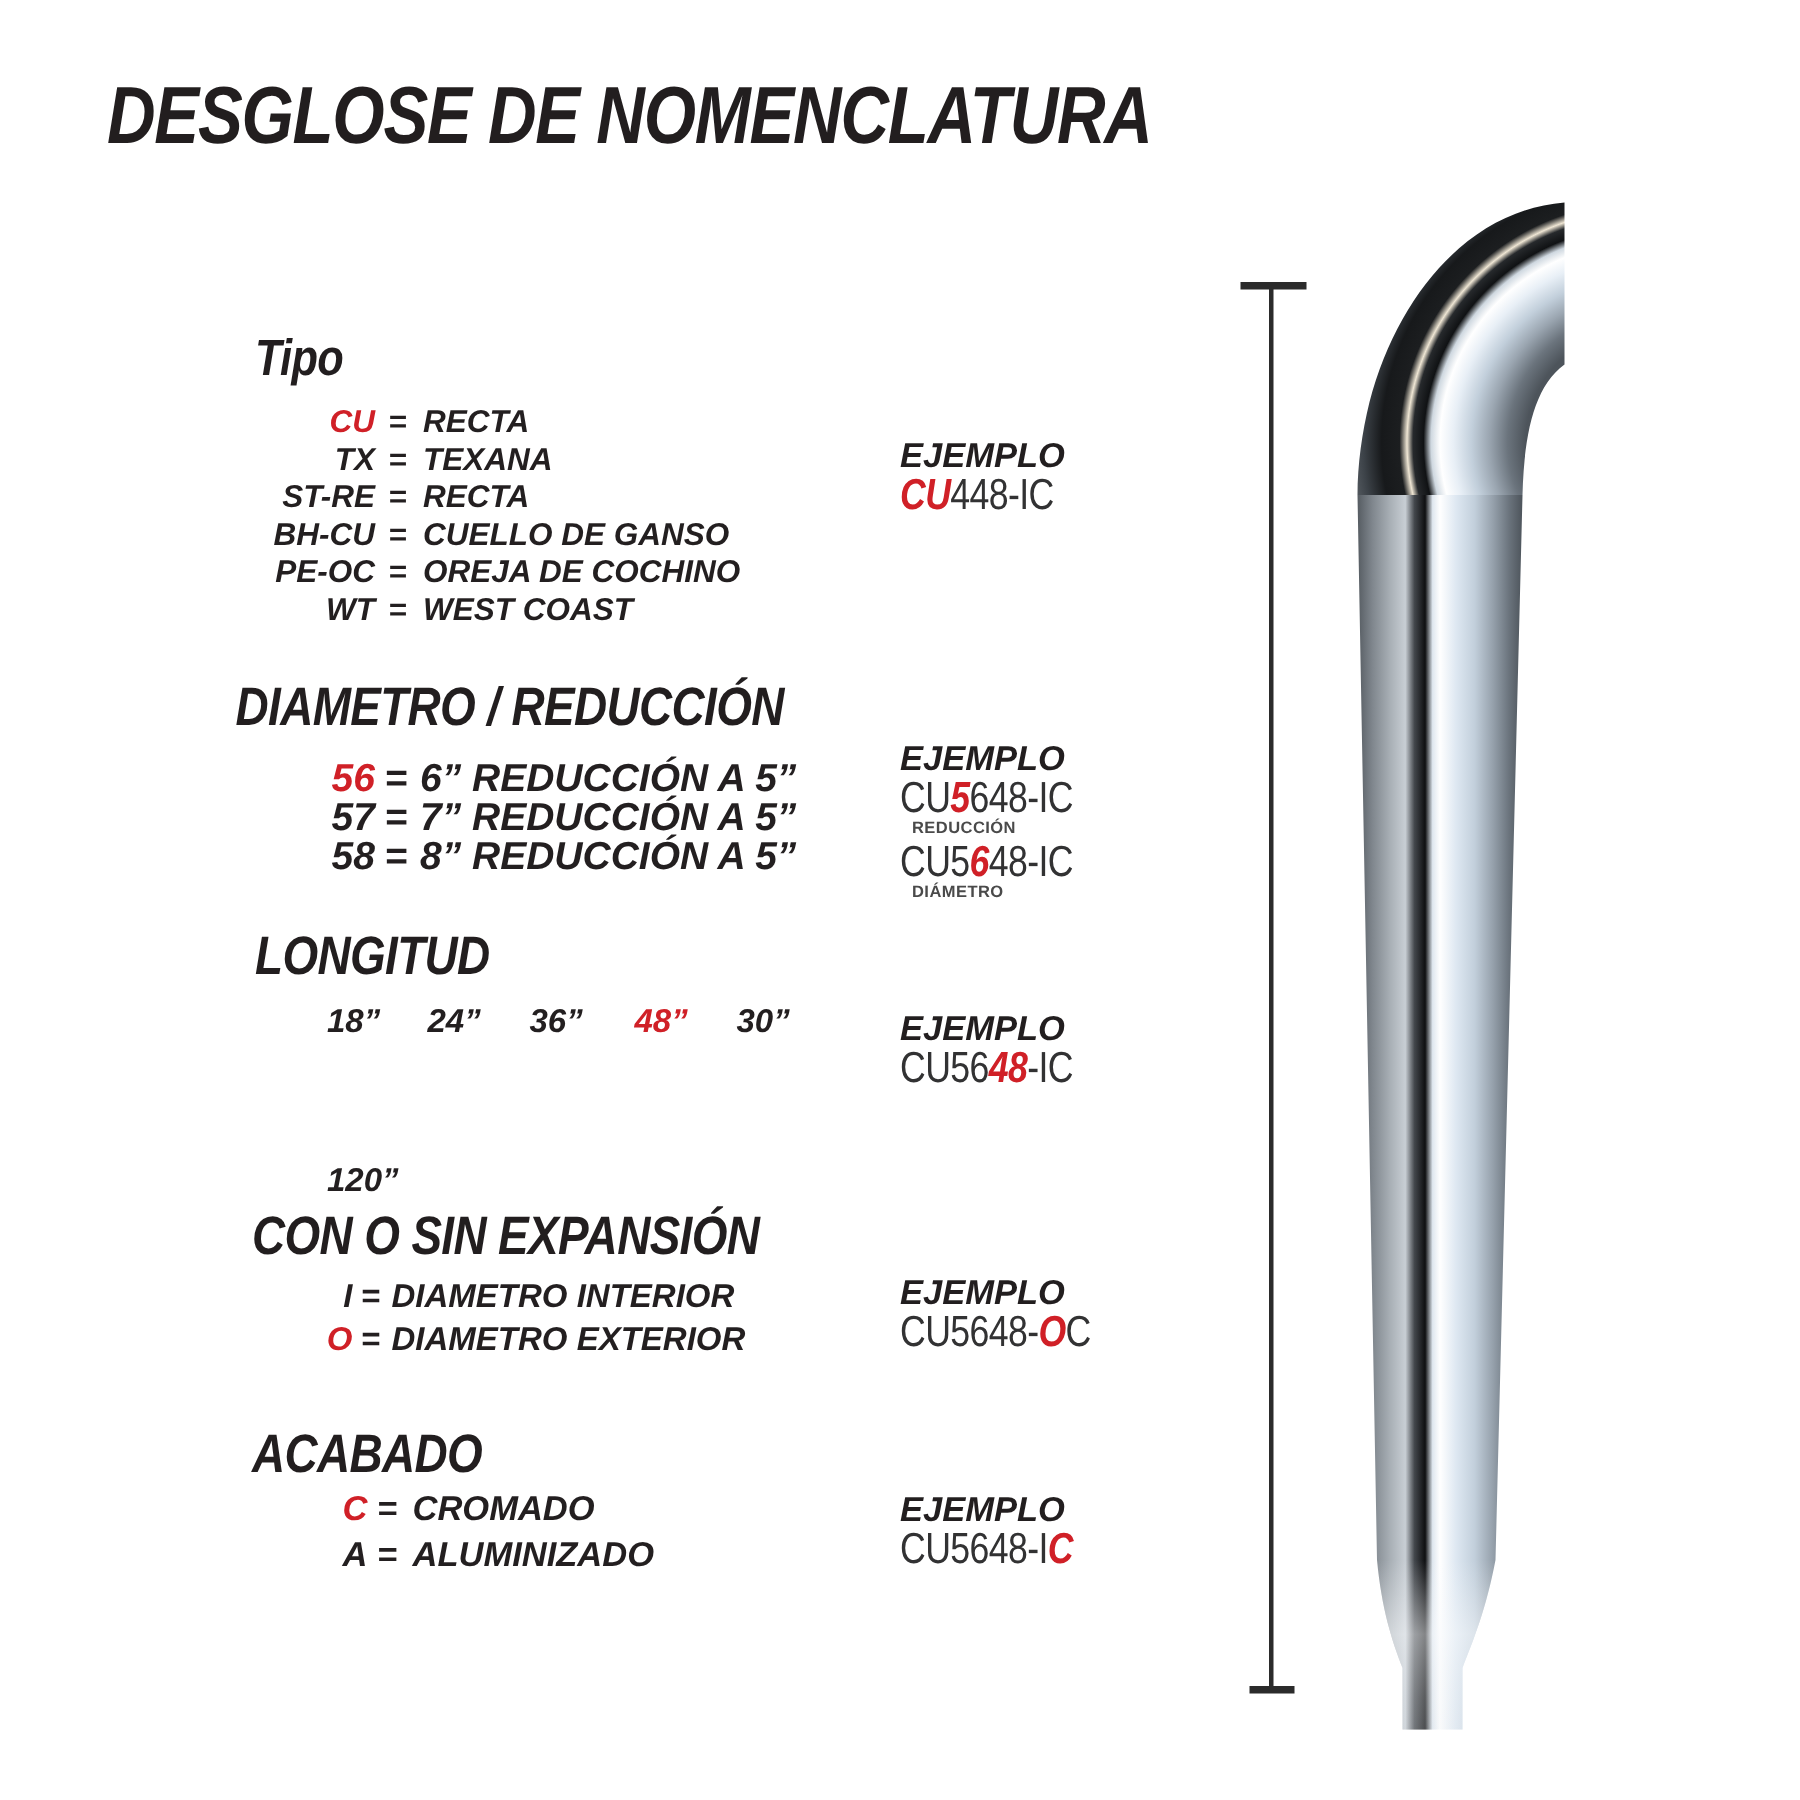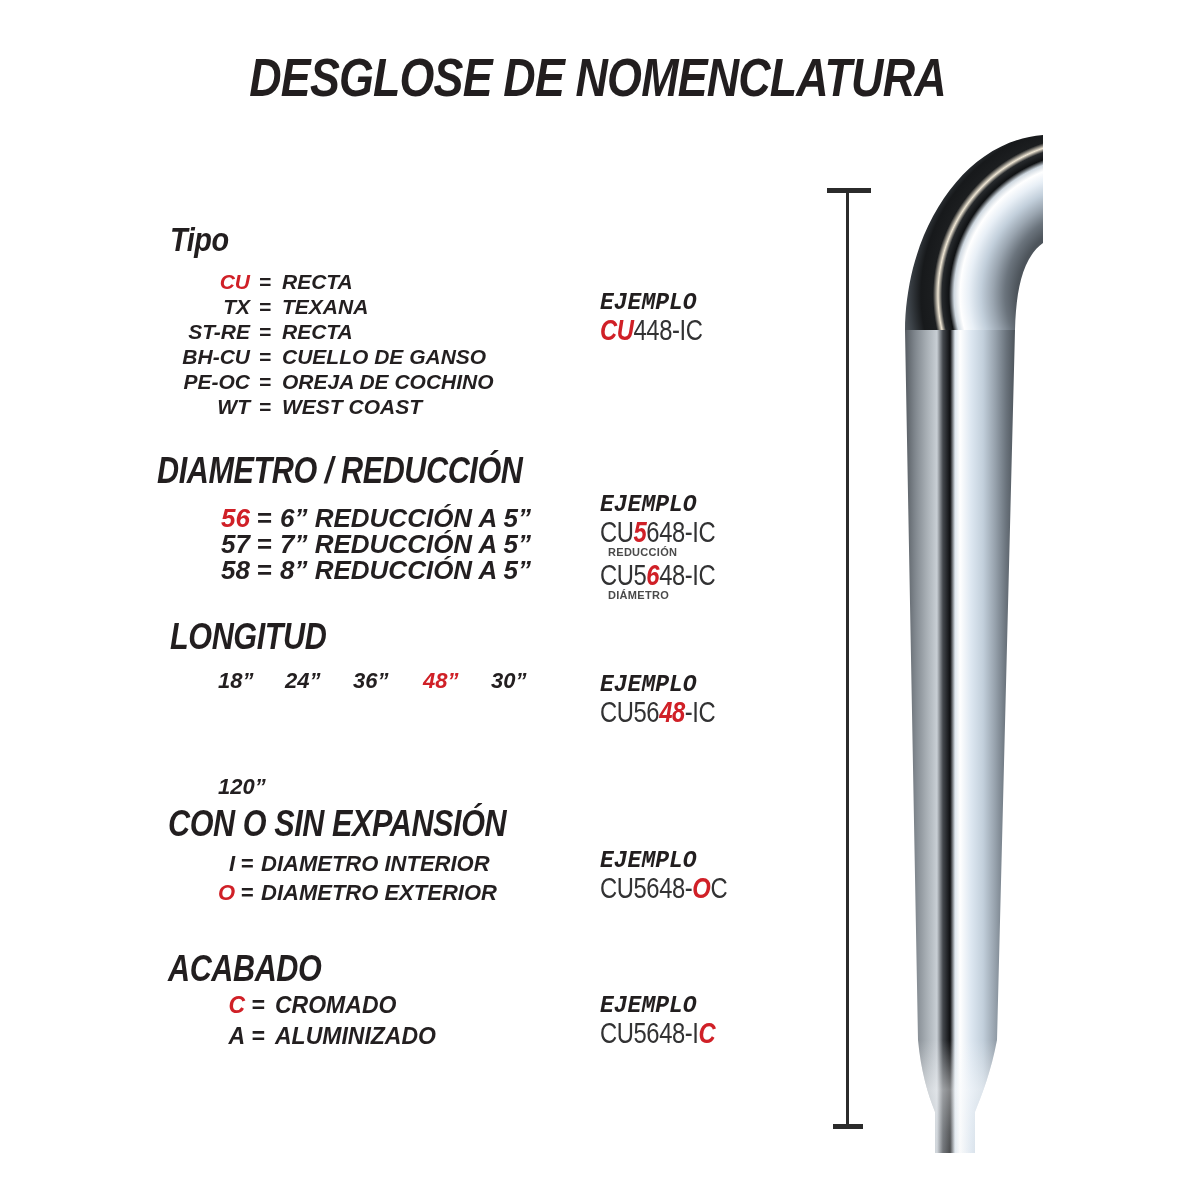--- a/index.html
+++ b/index.html
@@ -1,21 +1,21 @@
 <!DOCTYPE html>
 <html><head>
 <meta charset="utf-8">
 <style>
   html,body{margin:0;padding:0;background:#ffffff;}
   #canvas{
     position:relative;width:1200px;height:1200px;background:#ffffff;overflow:hidden;
     font-family:"Liberation Sans",sans-serif;color:#231f20;
   }
   
-  .title-wrap{position:absolute;left:0;top:46px;width:1196px;text-align:center;white-space:nowrap;}
+  .title-wrap{position:absolute;left:0;top:46px;width:1196px;white-space:nowrap;}
   .title-wrap .t{
     display:inline-block;font-size:54px;font-weight:700;font-style:italic;
     letter-spacing:-1px;transform:scaleX(.83);transform-origin:center;color:#221e1f;
   }
   .subtitle-wrap{position:absolute;left:0;top:98px;width:1200px;text-align:center;white-space:nowrap;}
   .subtitle-wrap .t{
     display:inline-block;font-size:31px;font-weight:400;letter-spacing:0px;
     transform:scaleX(.88);transform-origin:center;color:#2d2a2b;
   }
   
@@ -38,21 +38,21 @@
   .grid-acab{position:absolute;left:158px;top:990px;}
   .grid-acab .defrow{grid-template-columns:87px 26px auto;font-size:23px;line-height:31px;}
   .grid-acab .defrow .desc{padding-left:4px;}
   
   .len-row{
     position:absolute;left:218px;display:grid;grid-template-columns:67px 68px 70px 68px auto;
     font-weight:700;font-style:italic;font-size:22px;line-height:24px;white-space:nowrap;
   }
   
   .ejemplo{position:absolute;white-space:nowrap;}
-  .ej-label{font-weight:700;font-style:italic;font-size:23px;line-height:22px;letter-spacing:0;color:#221e1f;font-family:Liberation Mono, monospace;}
+  .ej-label{font-weight:700;font-style:italic;font-size:23px;line-height:22px;letter-spacing:0;color:#221e1f;}
   .ej-code{
     font-weight:400;font-size:29px;line-height:24px;margin-top:4px;color:#323233;
     letter-spacing:-.5px;transform:scaleX(.82);transform-origin:left;
   }
   .ej-code .red-part{font-weight:700;font-style:italic;color:#d02027;}
   .ej-caption{font-weight:700;font-size:11px;line-height:13px;margin:2px 0 4px 0;padding-left:8px;letter-spacing:.3px;color:#4a4a4a;}
   
   .mline{position:absolute;background:#2b2b2b;}
   
   #pipe-svg{position:absolute;left:830px;top:100px;}

